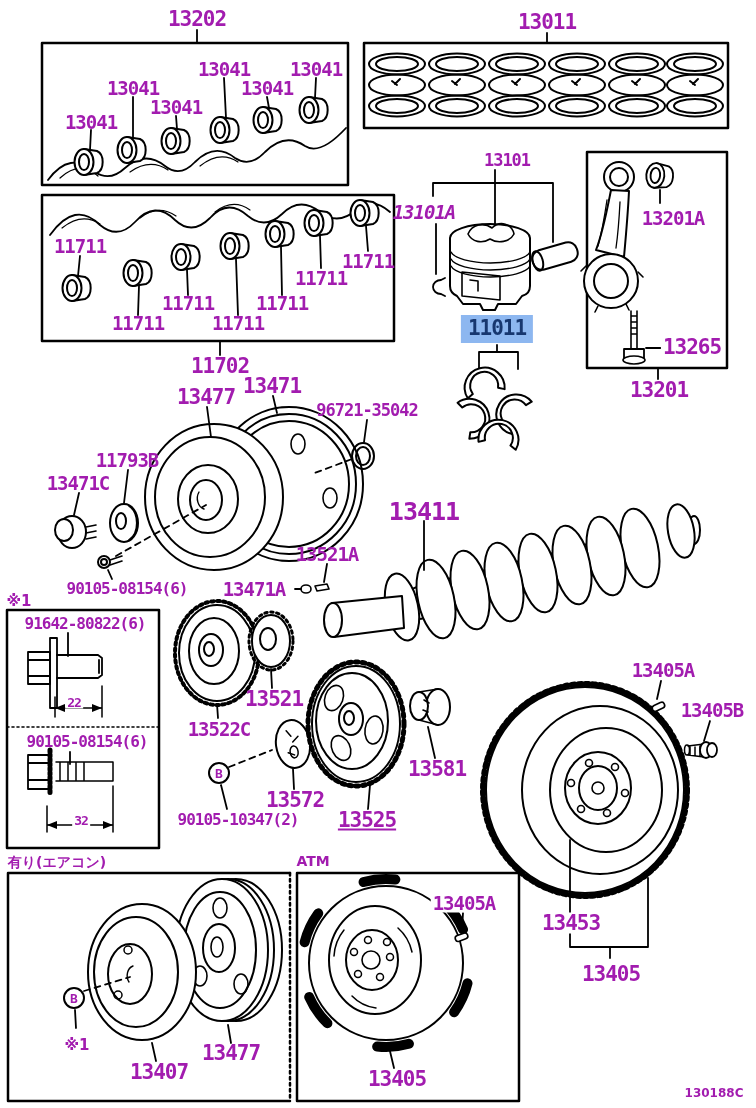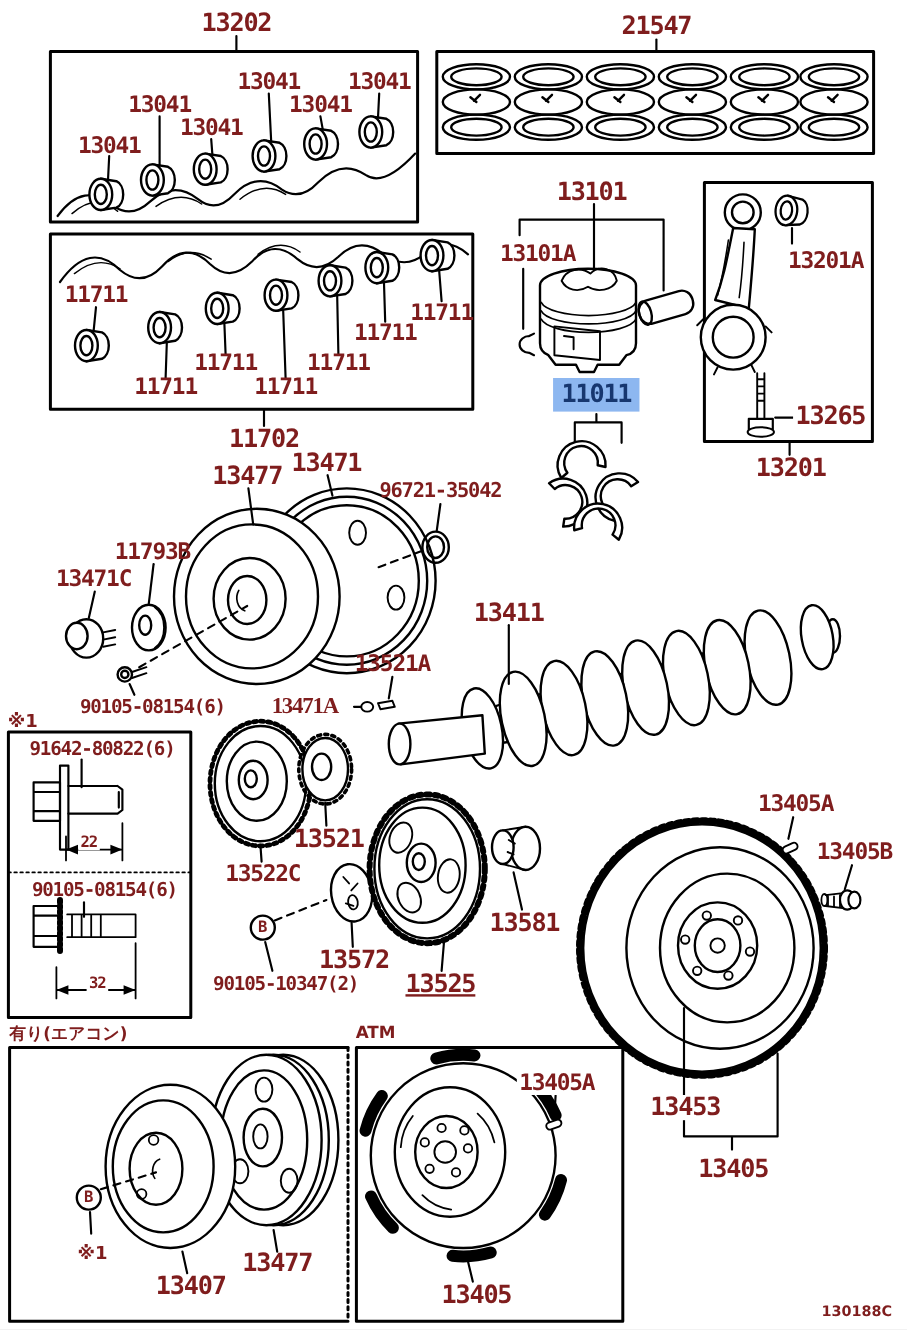--- a/index.html
+++ b/index.html
@@ -1,20 +1,20 @@
 <!DOCTYPE html>
 <html style="--hl-bg: #8db7f0; --hl-tx: #17376f;"><head>
 <meta charset="utf-8">
 <style>
   html,body{margin:0;padding:0;background:#e8e8e8;}
   #stage{position:relative;width:756px;height:1108px;background:#fff;overflow:hidden;
          font-family:"DejaVu Sans Mono","Liberation Mono",monospace;}
   #art{position:absolute;left:0;top:0;}
   .lbl{position:absolute;transform:translate(-50%,-50%);white-space:nowrap;
-       font-weight:bold;color:#7f1d1d;line-height:1;letter-spacing:-1px;z-index:5;}
+       font-weight:bold;color:#a21caf;line-height:1;letter-spacing:-1px;z-index:5;}
   .lbl.part{cursor:pointer;}
   .lbl.hl{background:var(--hl-bg);color:var(--hl-tx);padding:3px 7px 4px 7px;}
   .lbl.bgw{background:#fff;padding:0 2px;}
   .lbl.circ{border:2px solid #000;border-radius:50%;width:18px;height:18px;
             display:flex;align-items:center;justify-content:center;background:#fff;
             letter-spacing:0;}
   .lbl.note{font-family:"DejaVu Sans",sans-serif;letter-spacing:0;}
 </style>
 </head>
 <body>
@@ -297,44 +297,44 @@
 </svg>
 
 <div id="labels">
       <div class="lbl part" style="left: 197px; top: 19px; font-size: 21px;">13202</div>
       <div class="lbl part" style="left: 91px; top: 122px; font-size: 19px;">13041</div>
       <div class="lbl part" style="left: 133px; top: 88px; font-size: 19px;">13041</div>
       <div class="lbl part" style="left: 176px; top: 107px; font-size: 19px;">13041</div>
       <div class="lbl part" style="left: 224px; top: 69px; font-size: 19px;">13041</div>
       <div class="lbl part" style="left: 267px; top: 88px; font-size: 19px;">13041</div>
       <div class="lbl part" style="left: 316px; top: 69px; font-size: 19px;">13041</div>
-      <div class="lbl part" style="left: 547px; top: 22px; font-size: 21px;">21547</div>
-      <div class="lbl part" style="left: 493px; top: 160px; font-size: 21px;">13101</div>
-      <div class="lbl part" style="left: 448px; top: 212px; font-size: 19px;">13101A</div>
-      <div class="lbl part bgw" style="left: 673px; top: 218px; font-size: 19px; margin-left: 15px;">13201A</div>
+      <div class="lbl part" style="left: 547px; top: 22px; font-size: 21px;">13011</div>
+      <div class="lbl part" style="left: 507px; top: 160px; font-size: 17px;">13101</div>
+      <div class="lbl part" style="left: 424px; top: 212px; font-size: 19px; font-style: italic;">13101A</div>
+      <div class="lbl part bgw" style="left: 673px; top: 218px; font-size: 19px;">13201A</div>
       <div class="lbl part bgw" style="left: 692px; top: 347px; font-size: 21px;">13265</div>
       <div class="lbl part" style="left: 659px; top: 390px; font-size: 21px;">13201</div>
       <div class="lbl part hl" style="left: 497px; top: 329px; font-size: 21px;">11011</div>
       <div class="lbl part" style="left: 80px; top: 246px; font-size: 19px;">11711</div>
       <div class="lbl part" style="left: 138px; top: 323px; font-size: 19px;">11711</div>
       <div class="lbl part" style="left: 188px; top: 303px; font-size: 19px;">11711</div>
       <div class="lbl part" style="left: 238px; top: 323px; font-size: 19px;">11711</div>
       <div class="lbl part" style="left: 282px; top: 303px; font-size: 19px;">11711</div>
       <div class="lbl part" style="left: 321px; top: 278px; font-size: 19px;">11711</div>
       <div class="lbl part" style="left: 368px; top: 261px; font-size: 19px;">11711</div>
       <div class="lbl part" style="left: 220px; top: 366px; font-size: 21px;">11702</div>
       <div class="lbl part" style="left: 206px; top: 397px; font-size: 21px;">13477</div>
       <div class="lbl part" style="left: 272px; top: 386px; font-size: 21px;">13471</div>
       <div class="lbl part" style="left: 367px; top: 410px; font-size: 17px;">96721-35042</div>
       <div class="lbl part" style="left: 127px; top: 460px; font-size: 19px;">11793B</div>
       <div class="lbl part" style="left: 78px; top: 483px; font-size: 19px;">13471C</div>
       <div class="lbl part" style="left: 127px; top: 589px; font-size: 16px;">90105-08154(6)</div>
-      <div class="lbl part" style="left: 254px; top: 589px; font-size: 19px; font-family: Liberation Serif, serif;">13471A</div>
+      <div class="lbl part" style="left: 254px; top: 589px; font-size: 19px;">13471A</div>
       <div class="lbl part" style="left: 327px; top: 554px; font-size: 19px;">13521A</div>
-      <div class="lbl part" style="left: 424px; top: 511px; font-size: 21px;">13411</div>
+      <div class="lbl part" style="left: 424px; top: 511px; font-size: 25px;">13411</div>
       <div class="lbl note" style="left: 19px; top: 601px; font-size: 15px;">※1</div>
       <div class="lbl part" style="left: 85px; top: 624px; font-size: 16px;">91642-80822(6)</div>
       <div class="lbl bgw" style="left: 74px; top: 702px; font-size: 13px;">22</div>
       <div class="lbl part" style="left: 87px; top: 742px; font-size: 16px;">90105-08154(6)</div>
       <div class="lbl bgw" style="left: 81px; top: 820px; font-size: 13px;">32</div>
       <div class="lbl part" style="left: 274px; top: 699px; font-size: 21px;">13521</div>
       <div class="lbl part" style="left: 219px; top: 729px; font-size: 19px; text-align: center;">13522C</div>
       <div class="lbl part" style="left: 295px; top: 800px; font-size: 21px;">13572</div>
       <div class="lbl part" style="left: 367px; top: 820px; font-size: 21px; text-decoration: underline;">13525</div>
       <div class="lbl part" style="left: 238px; top: 820px; font-size: 16px;">90105-10347(2)</div>

